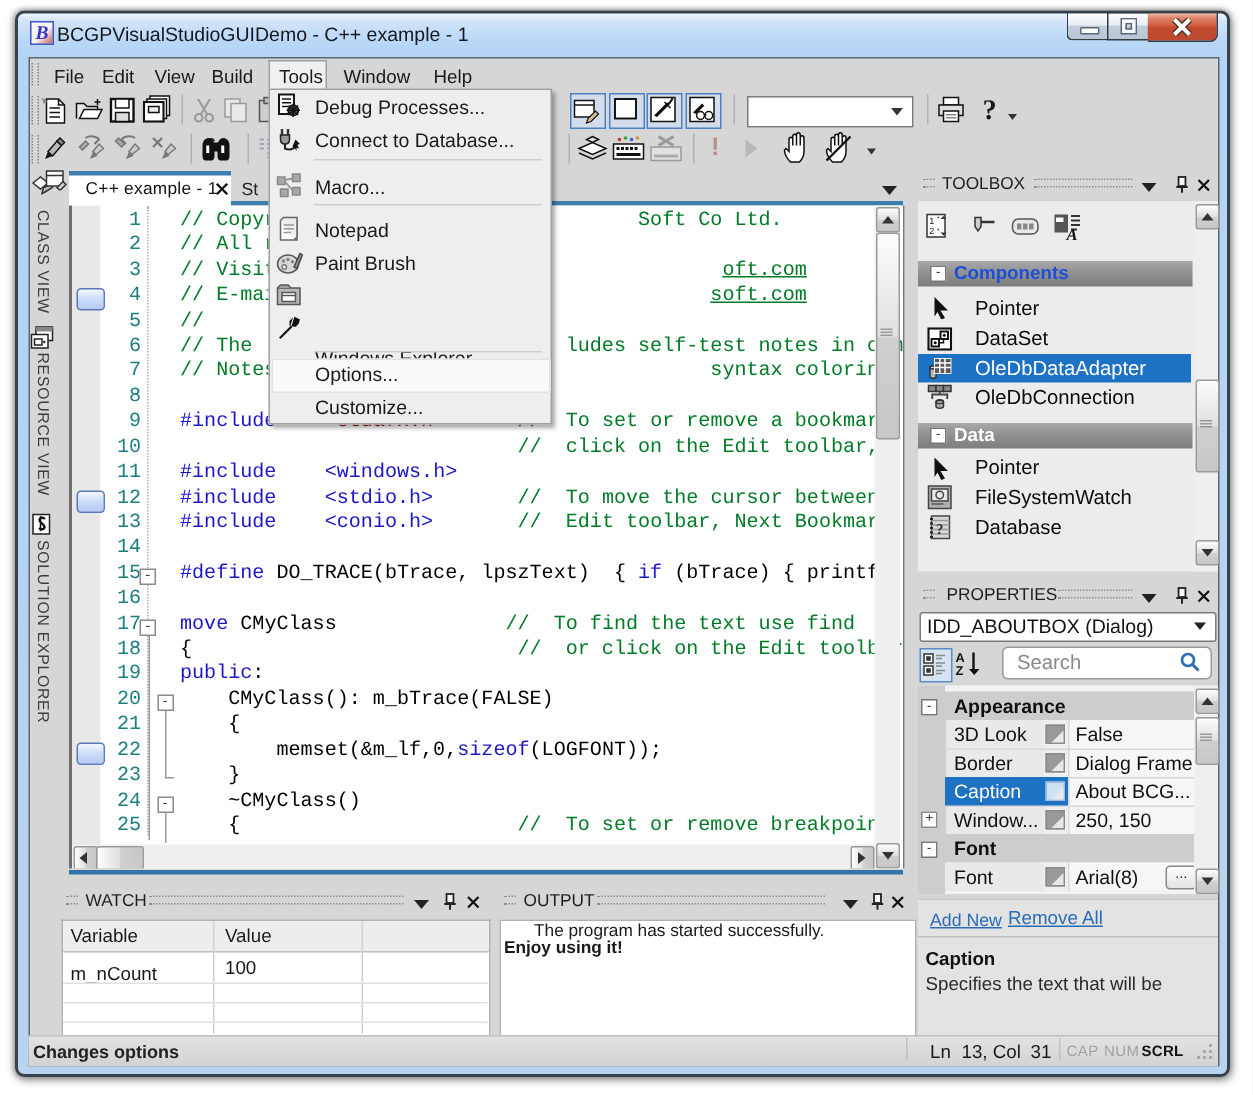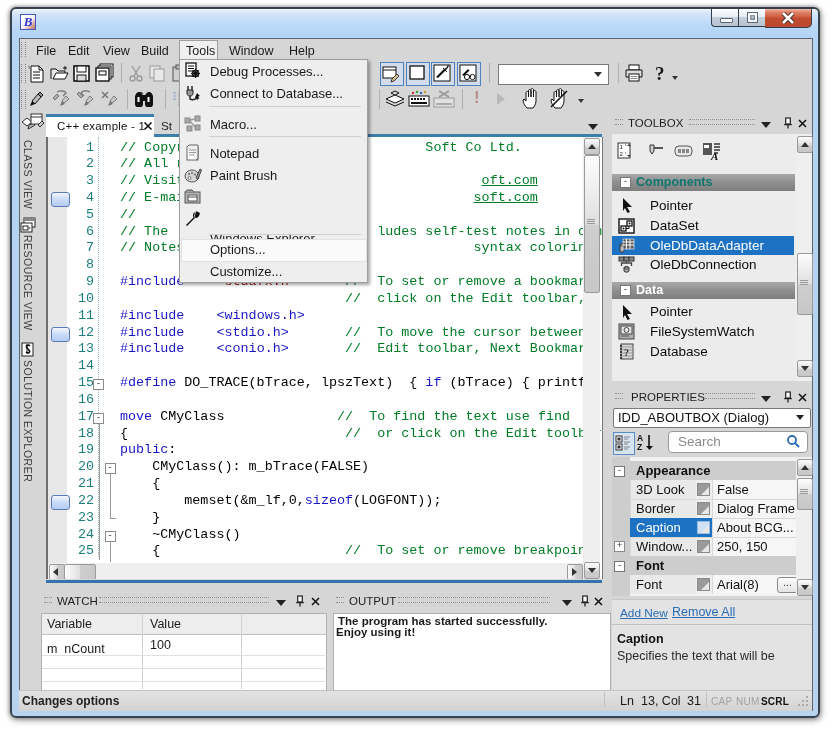--- a/index.html
+++ b/index.html
@@ -64,20 +64,21 @@
 #menu{left:179px;top:58.5px;width:187px;height:222px;background:#eeeeee;border:1px solid #a0a0a0;box-shadow:2px 2px 3px rgba(0,0,0,.35);}
 .mtext{position:absolute;left:30px;top:3px;font-size:13px;color:#1a1a1a;}
 .msep{position:absolute;left:30px;width:152px;height:1px;background:#cfcfcf;}
 </style>
 </head>
 <body>
 <div id="page">
 <div id="win" class="abs"></div>
 <div id="inner" class="abs"></div>
 <div id="appicon" class="abs">B</div>
+<div id="title" class="abs">BCGPVisualStudioGUIDemo - C++ example - 1</div>
 <div id="btnmin" class="abs wbtn">
       <div class="abs dash"></div>
     </div>
 <div id="btnmax" class="abs wbtn">
       <svg style="position:absolute;left:7px;top:2px" width="13" height="13" viewBox="0 0 13 13">
         <rect x="1.5" y="1.5" width="10" height="10" fill="none" stroke="#5c6876" stroke-width="1"></rect>
         <rect x="3" y="3" width="7" height="7" fill="none" stroke="#fcfdfe" stroke-width="1.8"></rect>
         <rect x="4.8" y="4.8" width="3.4" height="3.4" fill="none" stroke="#5c6876" stroke-width="1"></rect>
       </svg>
     </div>
@@ -388,21 +389,21 @@
       <rect x="12" y="4" width="3" height="4" fill="#888"></rect>
     </svg>
 <svg class="abs" style="left:702px;top:141px" width="20" height="20" viewBox="0 0 20 20">
       <rect x="1" y="2" width="9" height="12" fill="#555"></rect>
       <rect x="2" y="4" width="5" height="3" fill="#fff"></rect>
       <path d="M12 3h6M12 6h6M12 9h6M12 12h4" stroke="#333" stroke-width="1.4"></path>
       <text x="9" y="19" font-size="11" font-style="italic" font-weight="bold" fill="#111" font-family="serif">A</text>
     </svg>
 <div class="abs ghead" style="left:612px;top:174px;"></div>
 <div class="abs minus" style="left:620px;top:177px;">-</div>
-<div class="abs" style="left:636px;top:174.5px;font-size:12.5px;font-weight:bold;color:#0f766e;">Components</div>
+<div class="abs" style="left:636px;top:174.5px;font-size:12.5px;font-weight:bold;color:#1d4ed8;">Components</div>
 <svg class="abs" style="left:621px;top:197px" width="13" height="16" viewBox="0 0 13 16">
       <path d="M2 1l9 9H6l3 5-2.5 1L4 11l-2 3z" fill="#111"></path>
     </svg>
 <div class="abs titem" style="left:650px;top:197.5px;">Pointer</div>
 <svg class="abs" style="left:618px;top:218px" width="17" height="16" viewBox="0 0 17 16">
       <rect x="1" y="1" width="15" height="14" fill="#fff" stroke="#111" stroke-width="1.4"></rect>
       <rect x="9" y="3" width="5" height="5" fill="#fff" stroke="#111" stroke-width="1.3"></rect>
       <rect x="3" y="8" width="5" height="5" fill="#fff" stroke="#111" stroke-width="1.3"></rect>
       <circle cx="11.5" cy="5.5" r="1" fill="#111"></circle>
       <circle cx="5.5" cy="10.5" r="1" fill="#111"></circle>
@@ -568,21 +569,21 @@
 <div class="abs hdots" style="left:398px;top:597px;width:152px;"></div>
 <div class="abs arr" style="left:562px;top:600px;border-left:5px solid transparent;border-right:5px solid transparent;border-top:6px solid #222;"></div>
 <svg class="abs" style="left:580px;top:595px" width="10" height="12" viewBox="0 0 10 12">
       <rect x="2.7" y="1" width="4.6" height="6" fill="#f8f8f8" stroke="#222" stroke-width="1.2"></rect>
       <path d="M1.2 7.6h7.6M5 7.6V11.5" stroke="#222" stroke-width="1.3"></path>
     </svg>
 <svg class="abs" style="left:594px;top:597px" width="9" height="9" viewBox="0 0 9 9">
       <path d="M1 1l7 7M8 1L1 8" stroke="#111" stroke-width="1.5"></path>
     </svg>
 <div class="abs" style="left:333px;top:613px;width:276px;height:76px;background:#fff;border:1px solid #b0b0b0;"></div>
-<div class="abs" style="left:338px;top:614.5px;font-size:11.5px;font-weight:bold;color:#1a1a1a;">The program has started successfully.</div>
+<div class="abs" style="left:356px;top:614.5px;font-size:11.5px;font-weight:normal;color:#1a1a1a;">The program has started successfully.</div>
 <div class="abs" style="left:336px;top:626px;font-size:11.5px;font-weight:bold;color:#1a1a1a;">Enjoy using it!</div>
 <div class="abs" style="left:18.5px;top:690px;width:793px;height:19.5px;background:linear-gradient(180deg,#e3e3e3,#d2d2d2);border-top:1px solid #c2c2c2;"></div>
 <div class="abs" style="left:22px;top:694px;font-size:12px;font-weight:bold;color:#222;">Changes options</div>
 <div class="abs" style="left:604px;top:692px;width:1px;height:15px;background:#c0c0c0;"></div>
 <div class="abs wtxt" style="left:620px;top:693.5px;">Ln</div>
 <div class="abs wtxt" style="left:641px;top:693.5px;">13, Col</div>
 <div class="abs wtxt" style="left:687px;top:693.5px;">31</div>
 <div class="abs" style="left:706px;top:692px;width:1px;height:15px;background:#c0c0c0;"></div>
 <div class="abs" style="left:711px;top:695.5px;font-size:10px;letter-spacing:.3px;color:#a2a2a2;">CAP</div>
 <div class="abs" style="left:736px;top:695.5px;font-size:10px;letter-spacing:.3px;color:#a2a2a2;">NUM</div>

